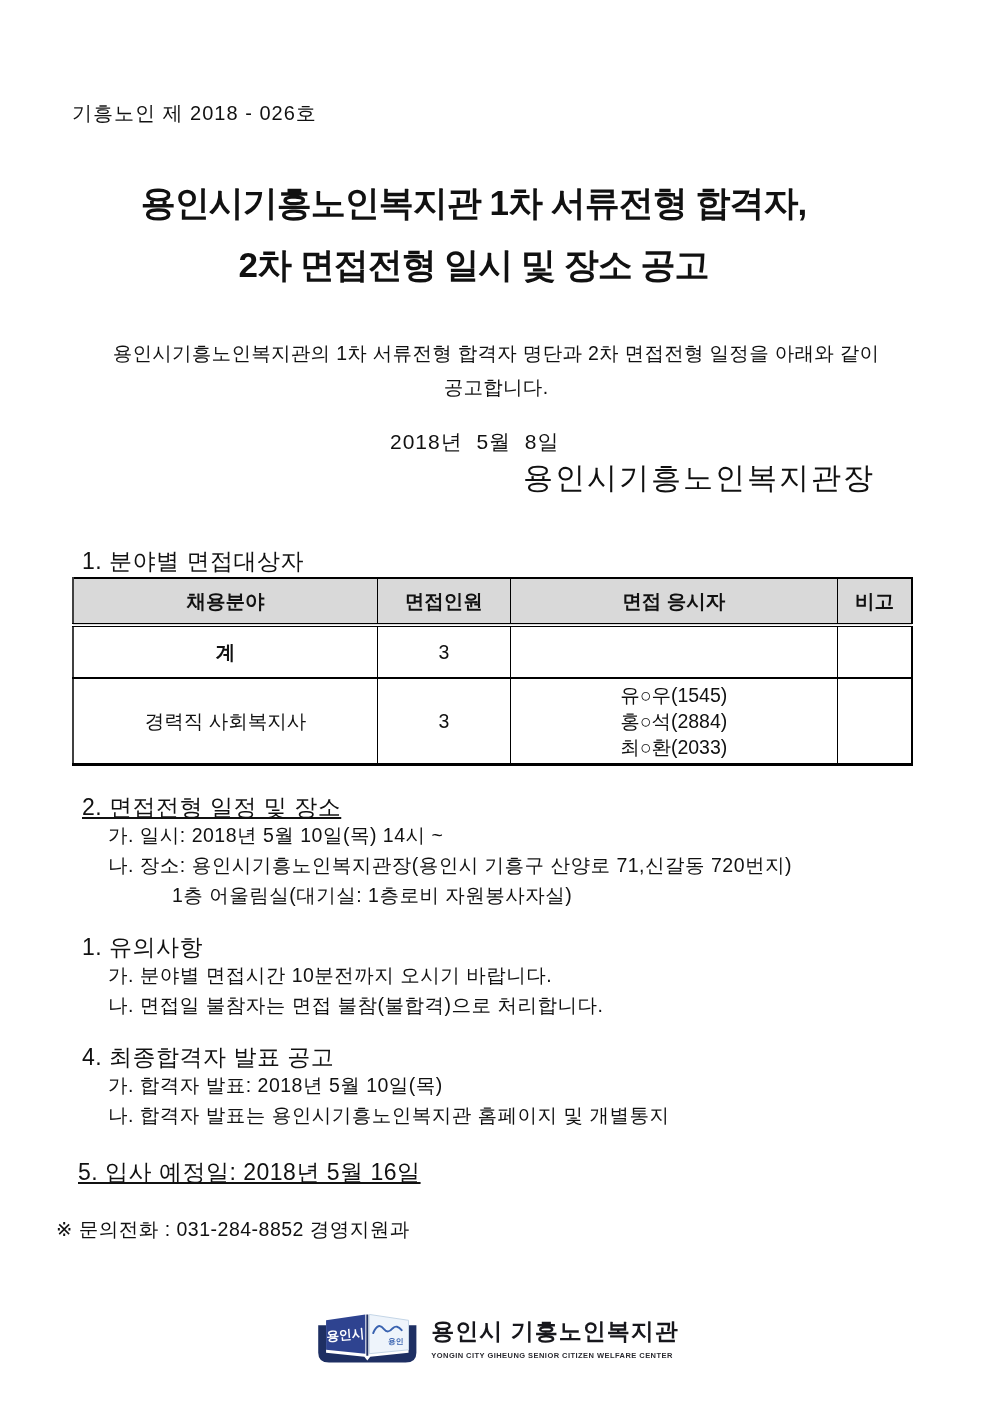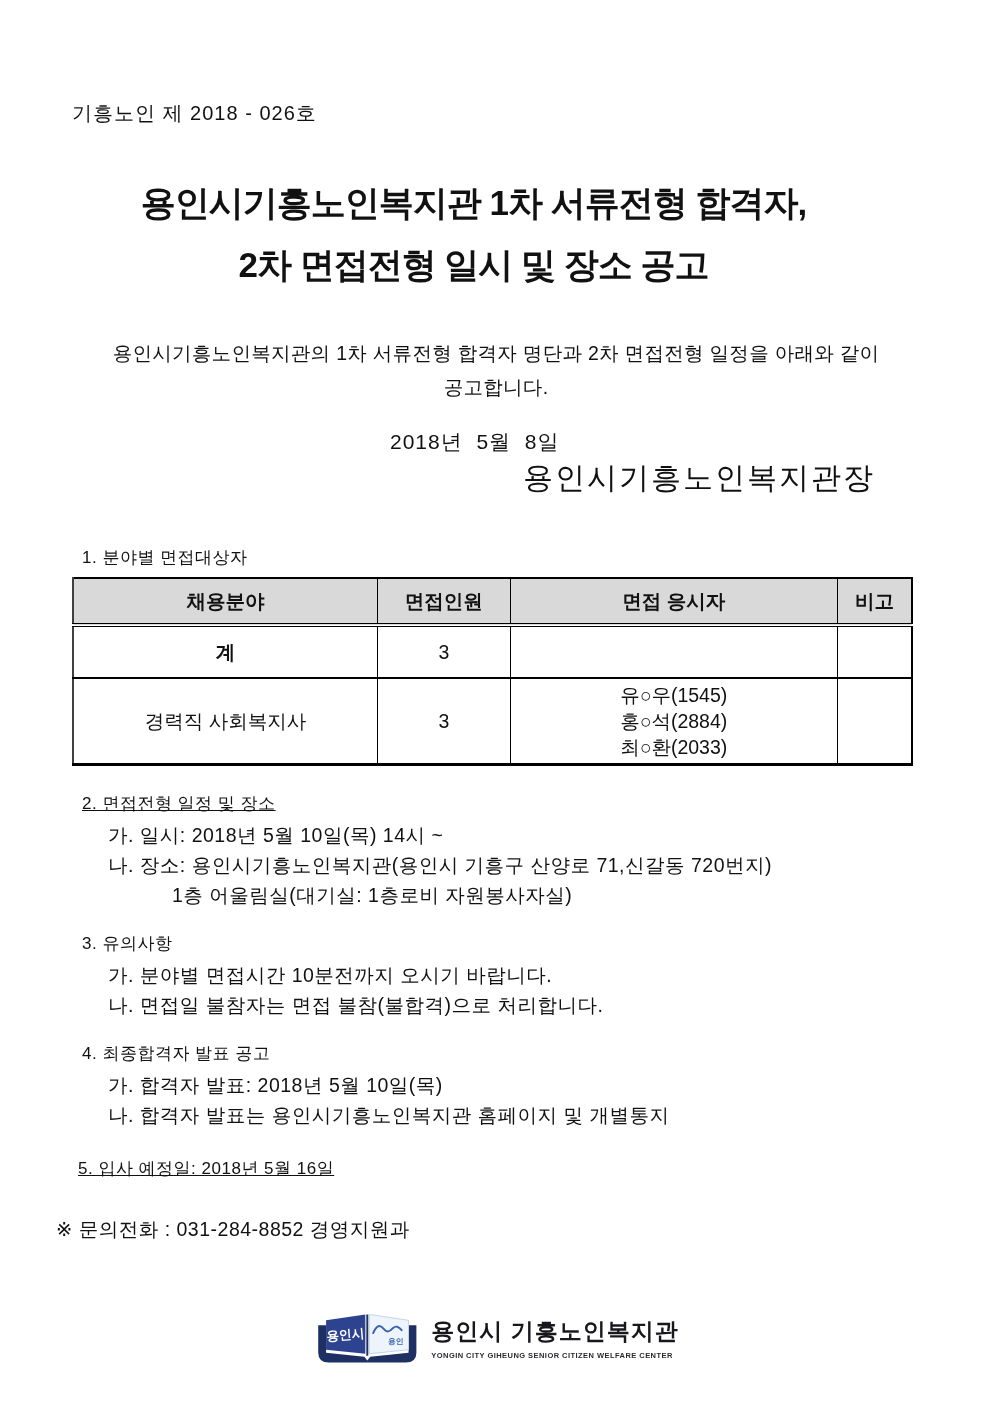--- a/index.html
+++ b/index.html
@@ -19,21 +19,21 @@
     font-size:35px;font-weight:800;letter-spacing:-1px;
     line-height:62px;white-space:normal;
   }
   .intro{
     left:76px;top:336px;width:840px;
     text-align:center;font-size:19.5px;line-height:34px;
     letter-spacing:0.3px;white-space:normal;
   }
   .date-line{left:390px;top:428px;font-size:21px;letter-spacing:1px;}
   .signer{left:523px;top:458px;font-size:30px;letter-spacing:2px;}
-  .sec-heading{font-size:17px;letter-spacing:0.5px;}
+  .sec-heading{font-size:23px;letter-spacing:0.5px;}
   .sec-item{font-size:19.5px;letter-spacing:0.5px;}
 
   table.roster{
     position:absolute;left:72px;top:577px;width:841px;
     border-collapse:collapse;table-layout:fixed;
     font-size:19.5px;
   }
   table.roster col.c1{width:36.3%;}
   table.roster col.c2{width:15.8%;}
   table.roster col.c3{width:39.0%;}
@@ -117,24 +117,24 @@
           <span class="applicant-line">홍○석(2884)</span>
           <span class="applicant-line">최○환(2033)</span>
         </td>
         <td></td>
       </tr>
     </tbody>
   </table>
 
   <div class="abs sec-heading" style="left:82px;top:792px;text-decoration:underline;">2. 면접전형 일정 및 장소</div>
   <div class="abs sec-item" style="left:108px;top:822px;">가. 일시: 2018년 5월 10일(목) 14시 ~</div>
-  <div class="abs sec-item" style="left:108px;top:852px;">나. 장소: 용인시기흥노인복지관(용인시 기흥구 산양로 71,신갈동 720번지)</div>
+  <div class="abs sec-item" style="left:108px;top:852px;">나. 장소: 용인시기흥노인복지관장(용인시 기흥구 산양로 71,신갈동 720번지)</div>
   <div class="abs sec-item" style="left:172px;top:882px;">1층 어울림실(대기실: 1층로비 자원봉사자실)</div>
 
-  <div class="abs sec-heading" style="left:82px;top:932px;">3. 유의사항</div>
+  <div class="abs sec-heading" style="left:82px;top:932px;">1. 유의사항</div>
   <div class="abs sec-item" style="left:108px;top:962px;">가. 분야별 면접시간 10분전까지 오시기 바랍니다.</div>
   <div class="abs sec-item" style="left:108px;top:992px;">나. 면접일 불참자는 면접 불참(불합격)으로 처리합니다.</div>
 
   <div class="abs sec-heading" style="left:82px;top:1042px;">4. 최종합격자 발표 공고</div>
   <div class="abs sec-item" style="left:108px;top:1072px;text-align:center;">가. 합격자 발표: 2018년 5월 10일(목)</div>
   <div class="abs sec-item" style="left:108px;top:1102px;">나. 합격자 발표는 용인시기흥노인복지관 홈페이지 및 개별통지</div>
 
   <div class="abs sec-heading" style="left:78px;top:1157px;text-decoration:underline;">5. 입사 예정일: 2018년 5월 16일</div>
 
   <div class="abs sec-item" style="left:56px;top:1216px;">※ 문의전화 : 031-284-8852 경영지원과</div>

